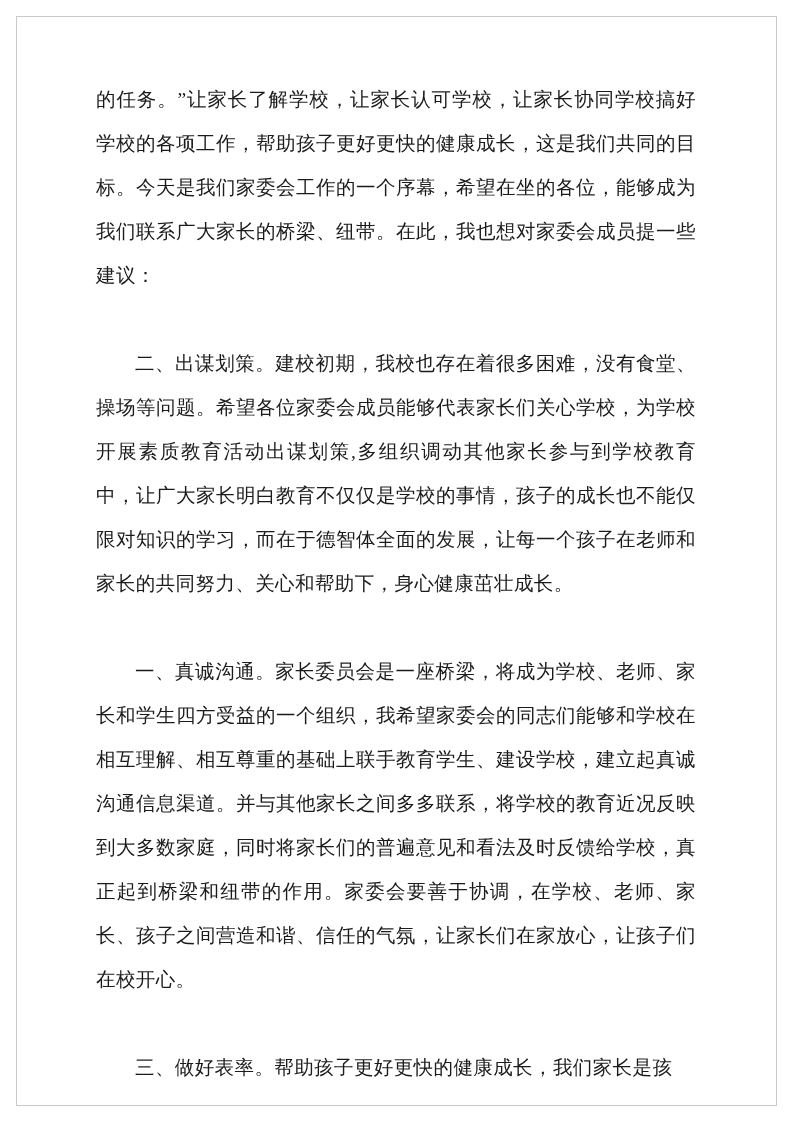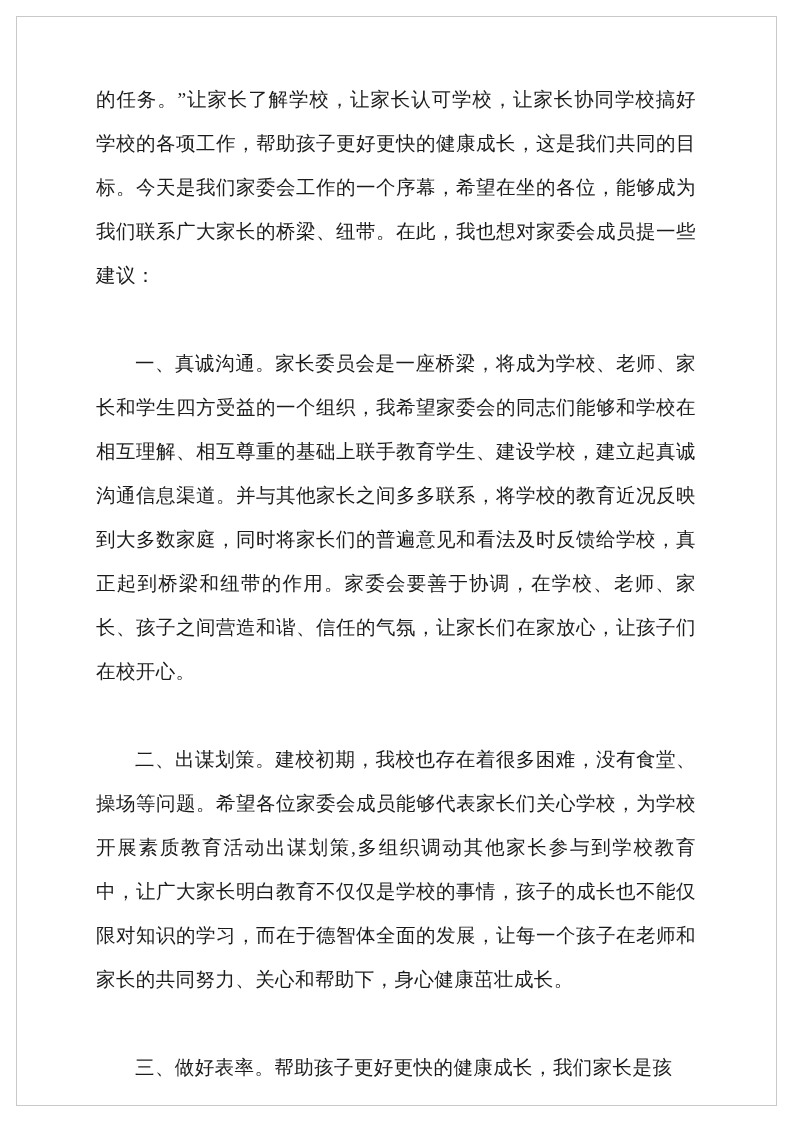--- a/index.html
+++ b/index.html
@@ -53,17 +53,17 @@
   }
 </style>
 </head>
 <body>
 
 <div class="page">
   <div class="page-border"></div>
 
   <div class="doc-body">
     <p class="para">的任务。”让家长了解学校，让家长认可学校，让家长协同学校搞好学校的各项工作，帮助孩子更好更快的健康成长，这是我们共同的目标。今天是我们家委会工作的一个序幕，希望在坐的各位，能够成为我们联系广大家长的桥梁、纽带。在此，我也想对家委会成员提一些建议：</p>
+    <p class="para indent">二、出谋划策。建校初期，我校也存在着很多困难，没有食堂、操场等问题。希望各位家委会成员能够代表家长们关心学校，为学校开展素质教育活动出谋划策,多组织调动其他家长参与到学校教育中，让广大家长明白教育不仅仅是学校的事情，孩子的成长也不能仅限对知识的学习，而在于德智体全面的发展，让每一个孩子在老师和家长的共同努力、关心和帮助下，身心健康茁壮成长。</p>
     <p class="para indent">一、真诚沟通。家长委员会是一座桥梁，将成为学校、老师、家长和学生四方受益的一个组织，我希望家委会的同志们能够和学校在相互理解、相互尊重的基础上联手教育学生、建设学校，建立起真诚沟通信息渠道。并与其他家长之间多多联系，将学校的教育近况反映到大多数家庭，同时将家长们的普遍意见和看法及时反馈给学校，真正起到桥梁和纽带的作用。家委会要善于协调，在学校、老师、家长、孩子之间营造和谐、信任的气氛，让家长们在家放心，让孩子们在校开心。</p>
-    <p class="para indent">二、出谋划策。建校初期，我校也存在着很多困难，没有食堂、操场等问题。希望各位家委会成员能够代表家长们关心学校，为学校开展素质教育活动出谋划策,多组织调动其他家长参与到学校教育中，让广大家长明白教育不仅仅是学校的事情，孩子的成长也不能仅限对知识的学习，而在于德智体全面的发展，让每一个孩子在老师和家长的共同努力、关心和帮助下，身心健康茁壮成长。</p>
     <p class="para indent">三、做好表率。帮助孩子更好更快的健康成长，我们家长是孩</p>
   </div>
 </div>
 
 </body></html>

